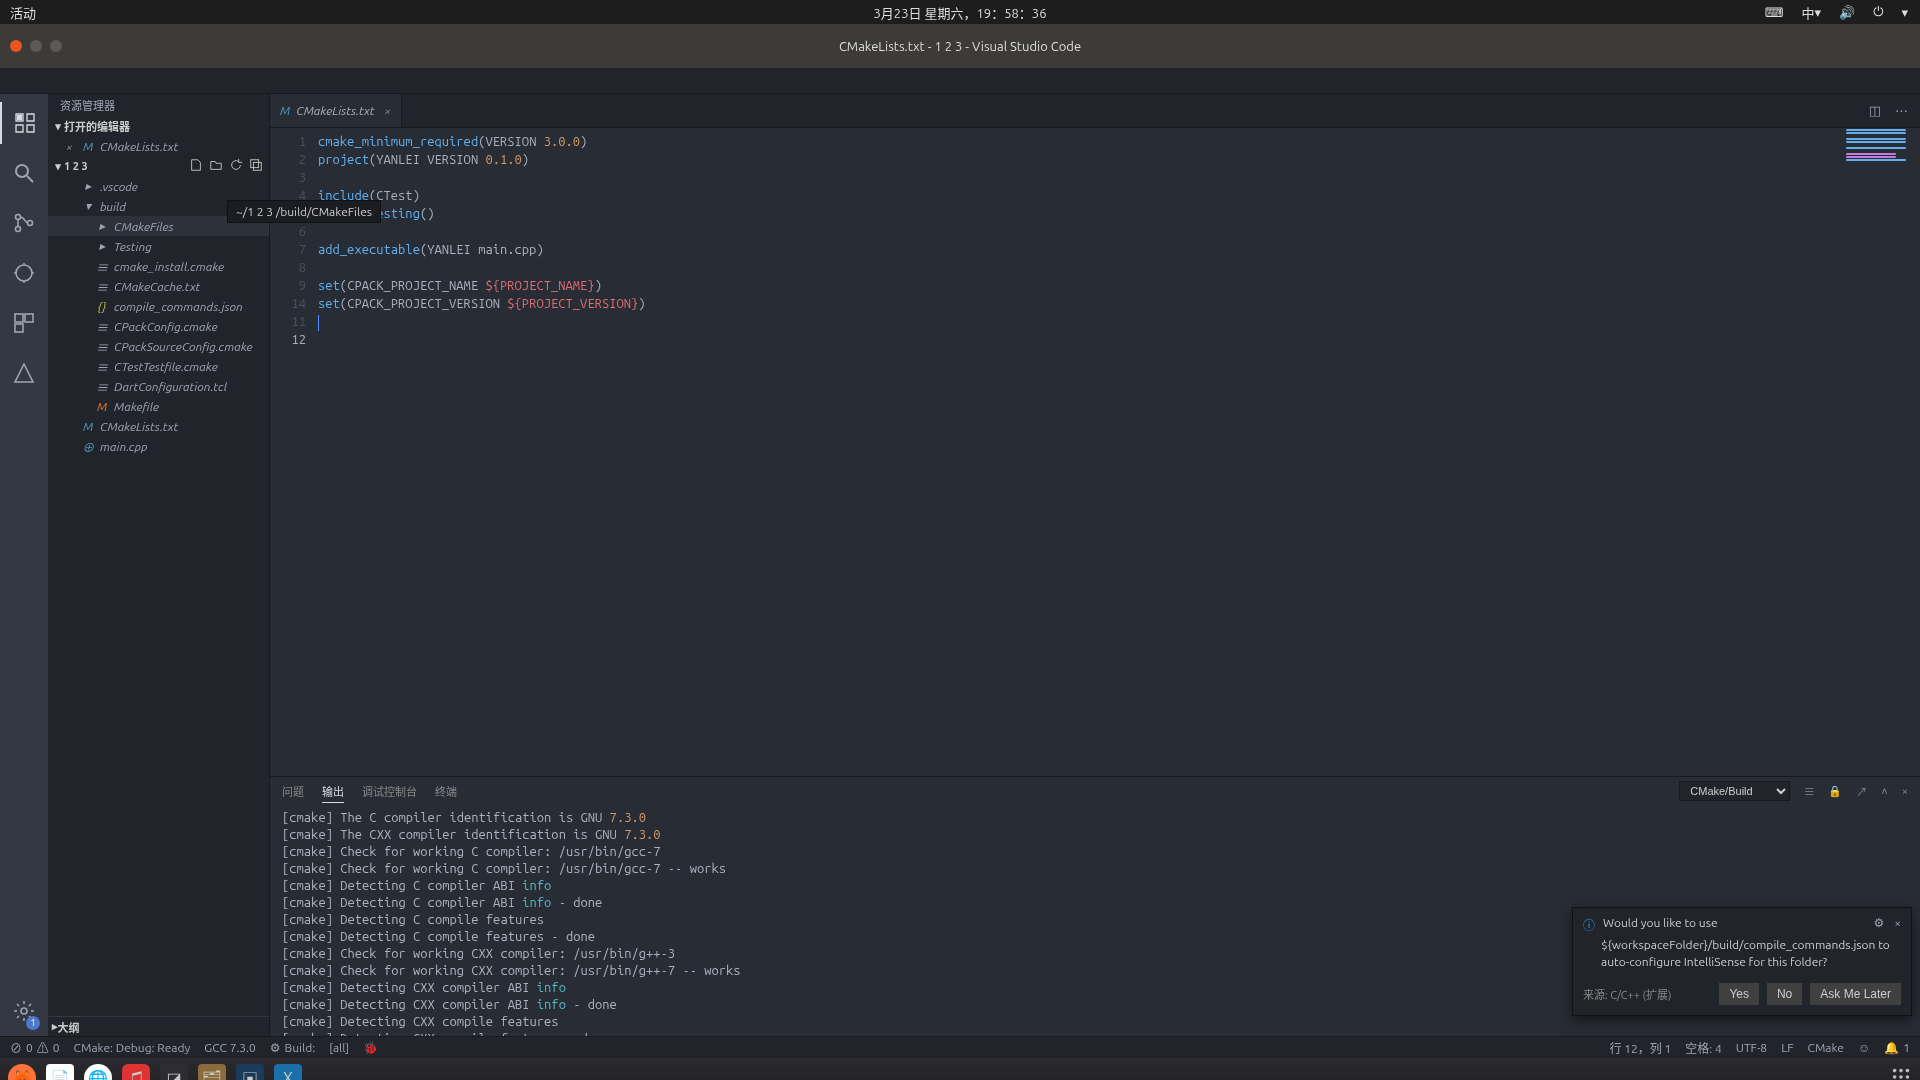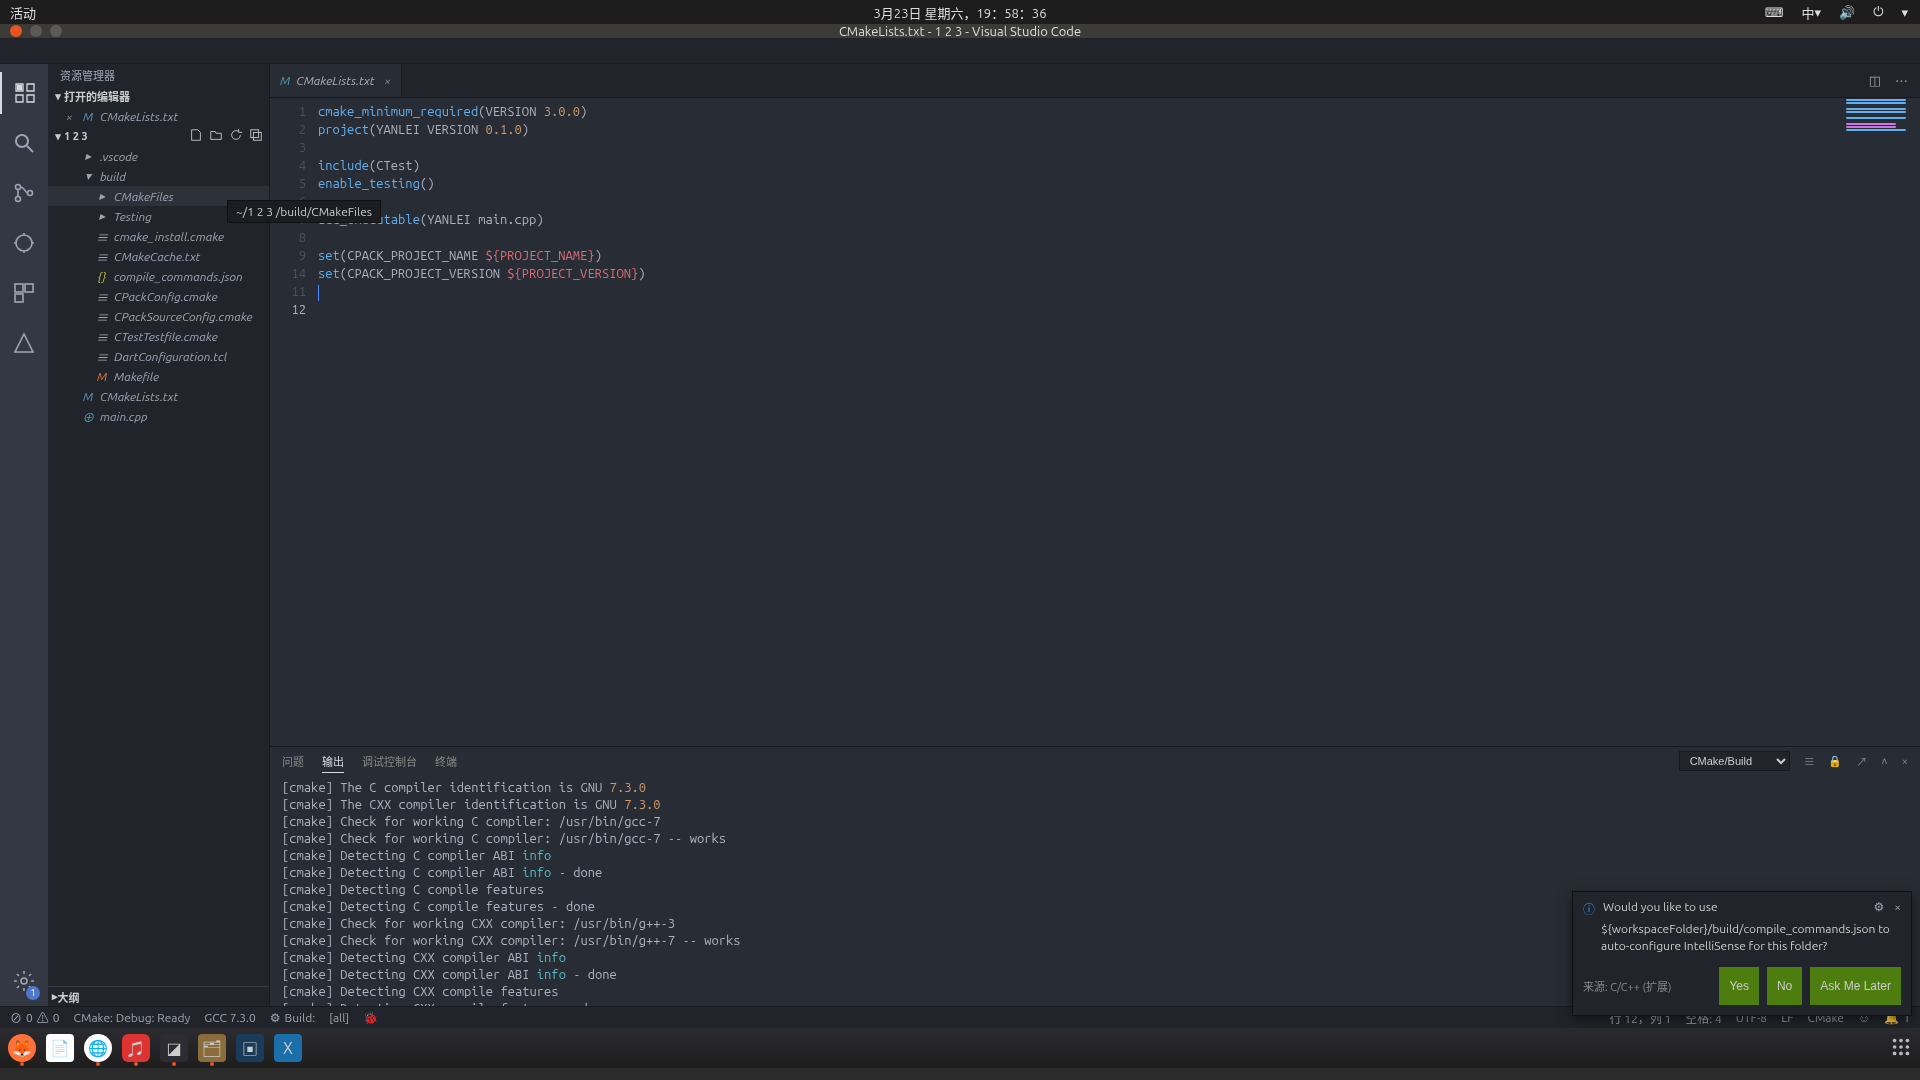--- a/index.html
+++ b/index.html
@@ -26,21 +26,21 @@
 .sysbar .center {
   position: absolute; left: 50%; transform: translateX(-50%);
 }
 .sysbar .right {
   margin-left: auto; display: flex; gap: 18px; padding-right: 12px; align-items:center;
 }
 .sysbar .right span { display:inline-flex; align-items:center; }
 
 
 .winchrome {
-  height: 14px;
+  height: 44px;
   background: #3c3b37;
   display: flex; align-items:center;
   position: relative;
 }
 .traffic { display:flex; gap:8px; padding-left:10px; }
 .traffic .dot { width:12px; height:12px; border-radius:50%; }
 .dot.close { background:#e95420; }
 .dot.min { background:#5b5a55; }
 .dot.max { background:#5b5a55; }
 .winchrome .title {
@@ -186,21 +186,21 @@
 }
 .panelhdr {
   height:28px; display:flex; align-items:center;
   padding:0 12px; gap:18px; color:#888; font-size:11px;
 }
 .panelhdr .ptab { cursor:pointer; padding:4px 0; }
 .panelhdr .ptab.active { color:#d7dae0; border-bottom:1px solid #d7dae0; }
 .panelhdr .pright { margin-left:auto; display:flex; align-items:center; gap:14px; }
 .panelhdr select {
   background:#21252b; border:1px solid #181a1f; color:#ccc;
-  font-size:11px; padding:2px 20px 2px 6px;
+  font-size:11px; padding:2px 20px 2px 6px;text-align:right;
 }
 .panelbody {
   flex:1; overflow:hidden;
   font-family:"Ubuntu Mono", Consolas, monospace; font-size:13px;
   padding:4px 12px; color:#abb2bf;
 }
 .panelbody .pln { white-space:pre; line-height:17px; }
 .tok-info { color:#56b6c2; }
 
 
@@ -213,22 +213,22 @@
 .toast .thdr { display:flex; padding:8px 10px 4px; gap:8px; }
 .toast .thdr .tico { color:#3794ff; }
 .toast .tactions-top { margin-left:auto; display:flex; gap:10px; color:#9da5b4; }
 .toast .tbody { padding:0 10px 6px 28px; line-height:1.4; }
 .toast .tfoot {
   display:flex; align-items:center; padding:6px 10px 10px; gap:8px;
 }
 .toast .tsrc { color:#888; font-size:11px; }
 .toast .tbtns { margin-left:auto; display:flex; gap:8px; }
 .toast button {
-  background:#4d7c0f; border:none; color:#ccc;
-  padding:12px 10px; font-size:12px; cursor:pointer;
+  background:#404040; border:none; color:#ccc;
+  padding:4px 10px; font-size:12px; cursor:pointer;
 }
 
 
 .statusbar {
   height:22px; background:#21252b; color:#9da5b4;
   display:flex; align-items:center; font-size:12px;
   padding:0 10px; gap:14px;
   border-top:1px solid #181a1f;
 }
 .statusbar .sep { flex:1; }

